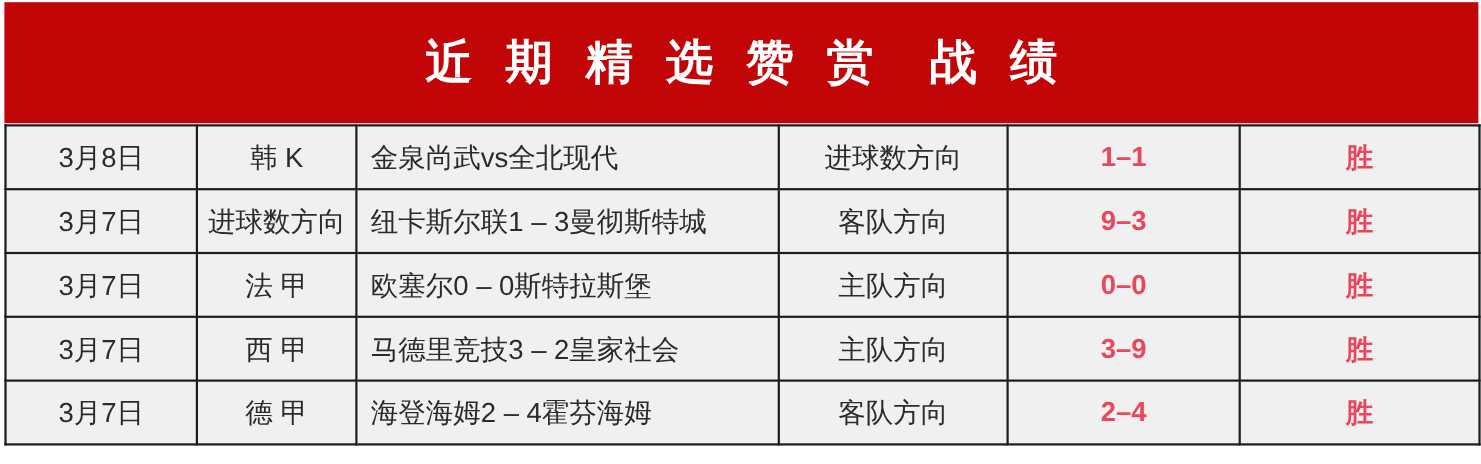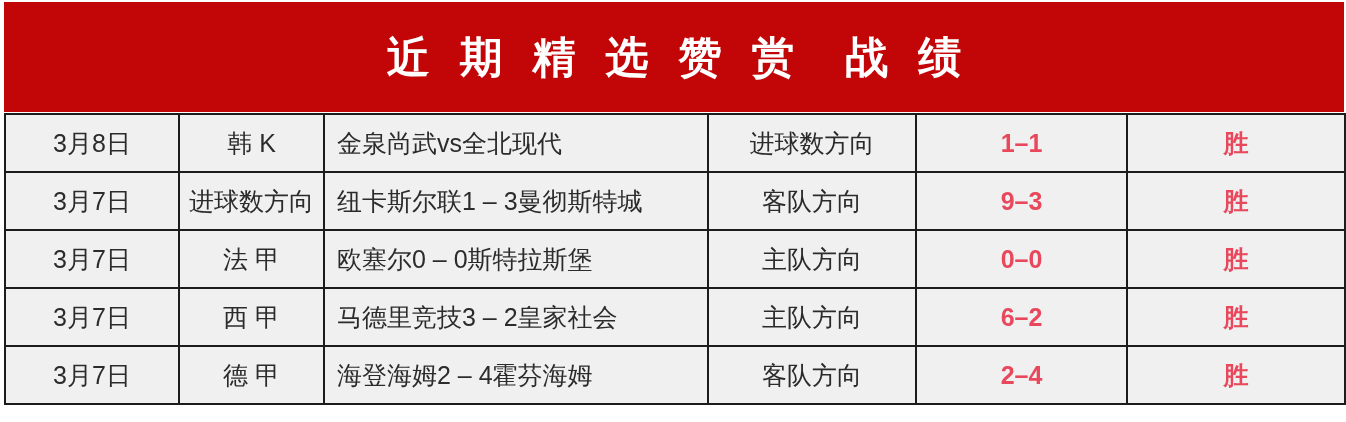--- a/index.html
+++ b/index.html
@@ -130,21 +130,21 @@
         <td class="cell-dir">主队方向</td>
         <td class="cell-score">0–0</td>
         <td class="cell-result">胜</td>
       </tr>
 
       <tr>
         <td class="cell-date">3月7日</td>
         <td class="cell-league">西 甲</td>
         <td class="cell-match">马德里竞技3 – 2皇家社会</td>
         <td class="cell-dir">主队方向</td>
-        <td class="cell-score">6–2</td>
+        <td class="cell-score">3–9</td>
         <td class="cell-result">胜</td>
       </tr>
 
       <tr>
         <td class="cell-date">3月7日</td>
         <td class="cell-league">德 甲</td>
         <td class="cell-match">海登海姆2 – 4霍芬海姆</td>
         <td class="cell-dir">客队方向</td>
         <td class="cell-score">2–4</td>
         <td class="cell-result">胜</td>

